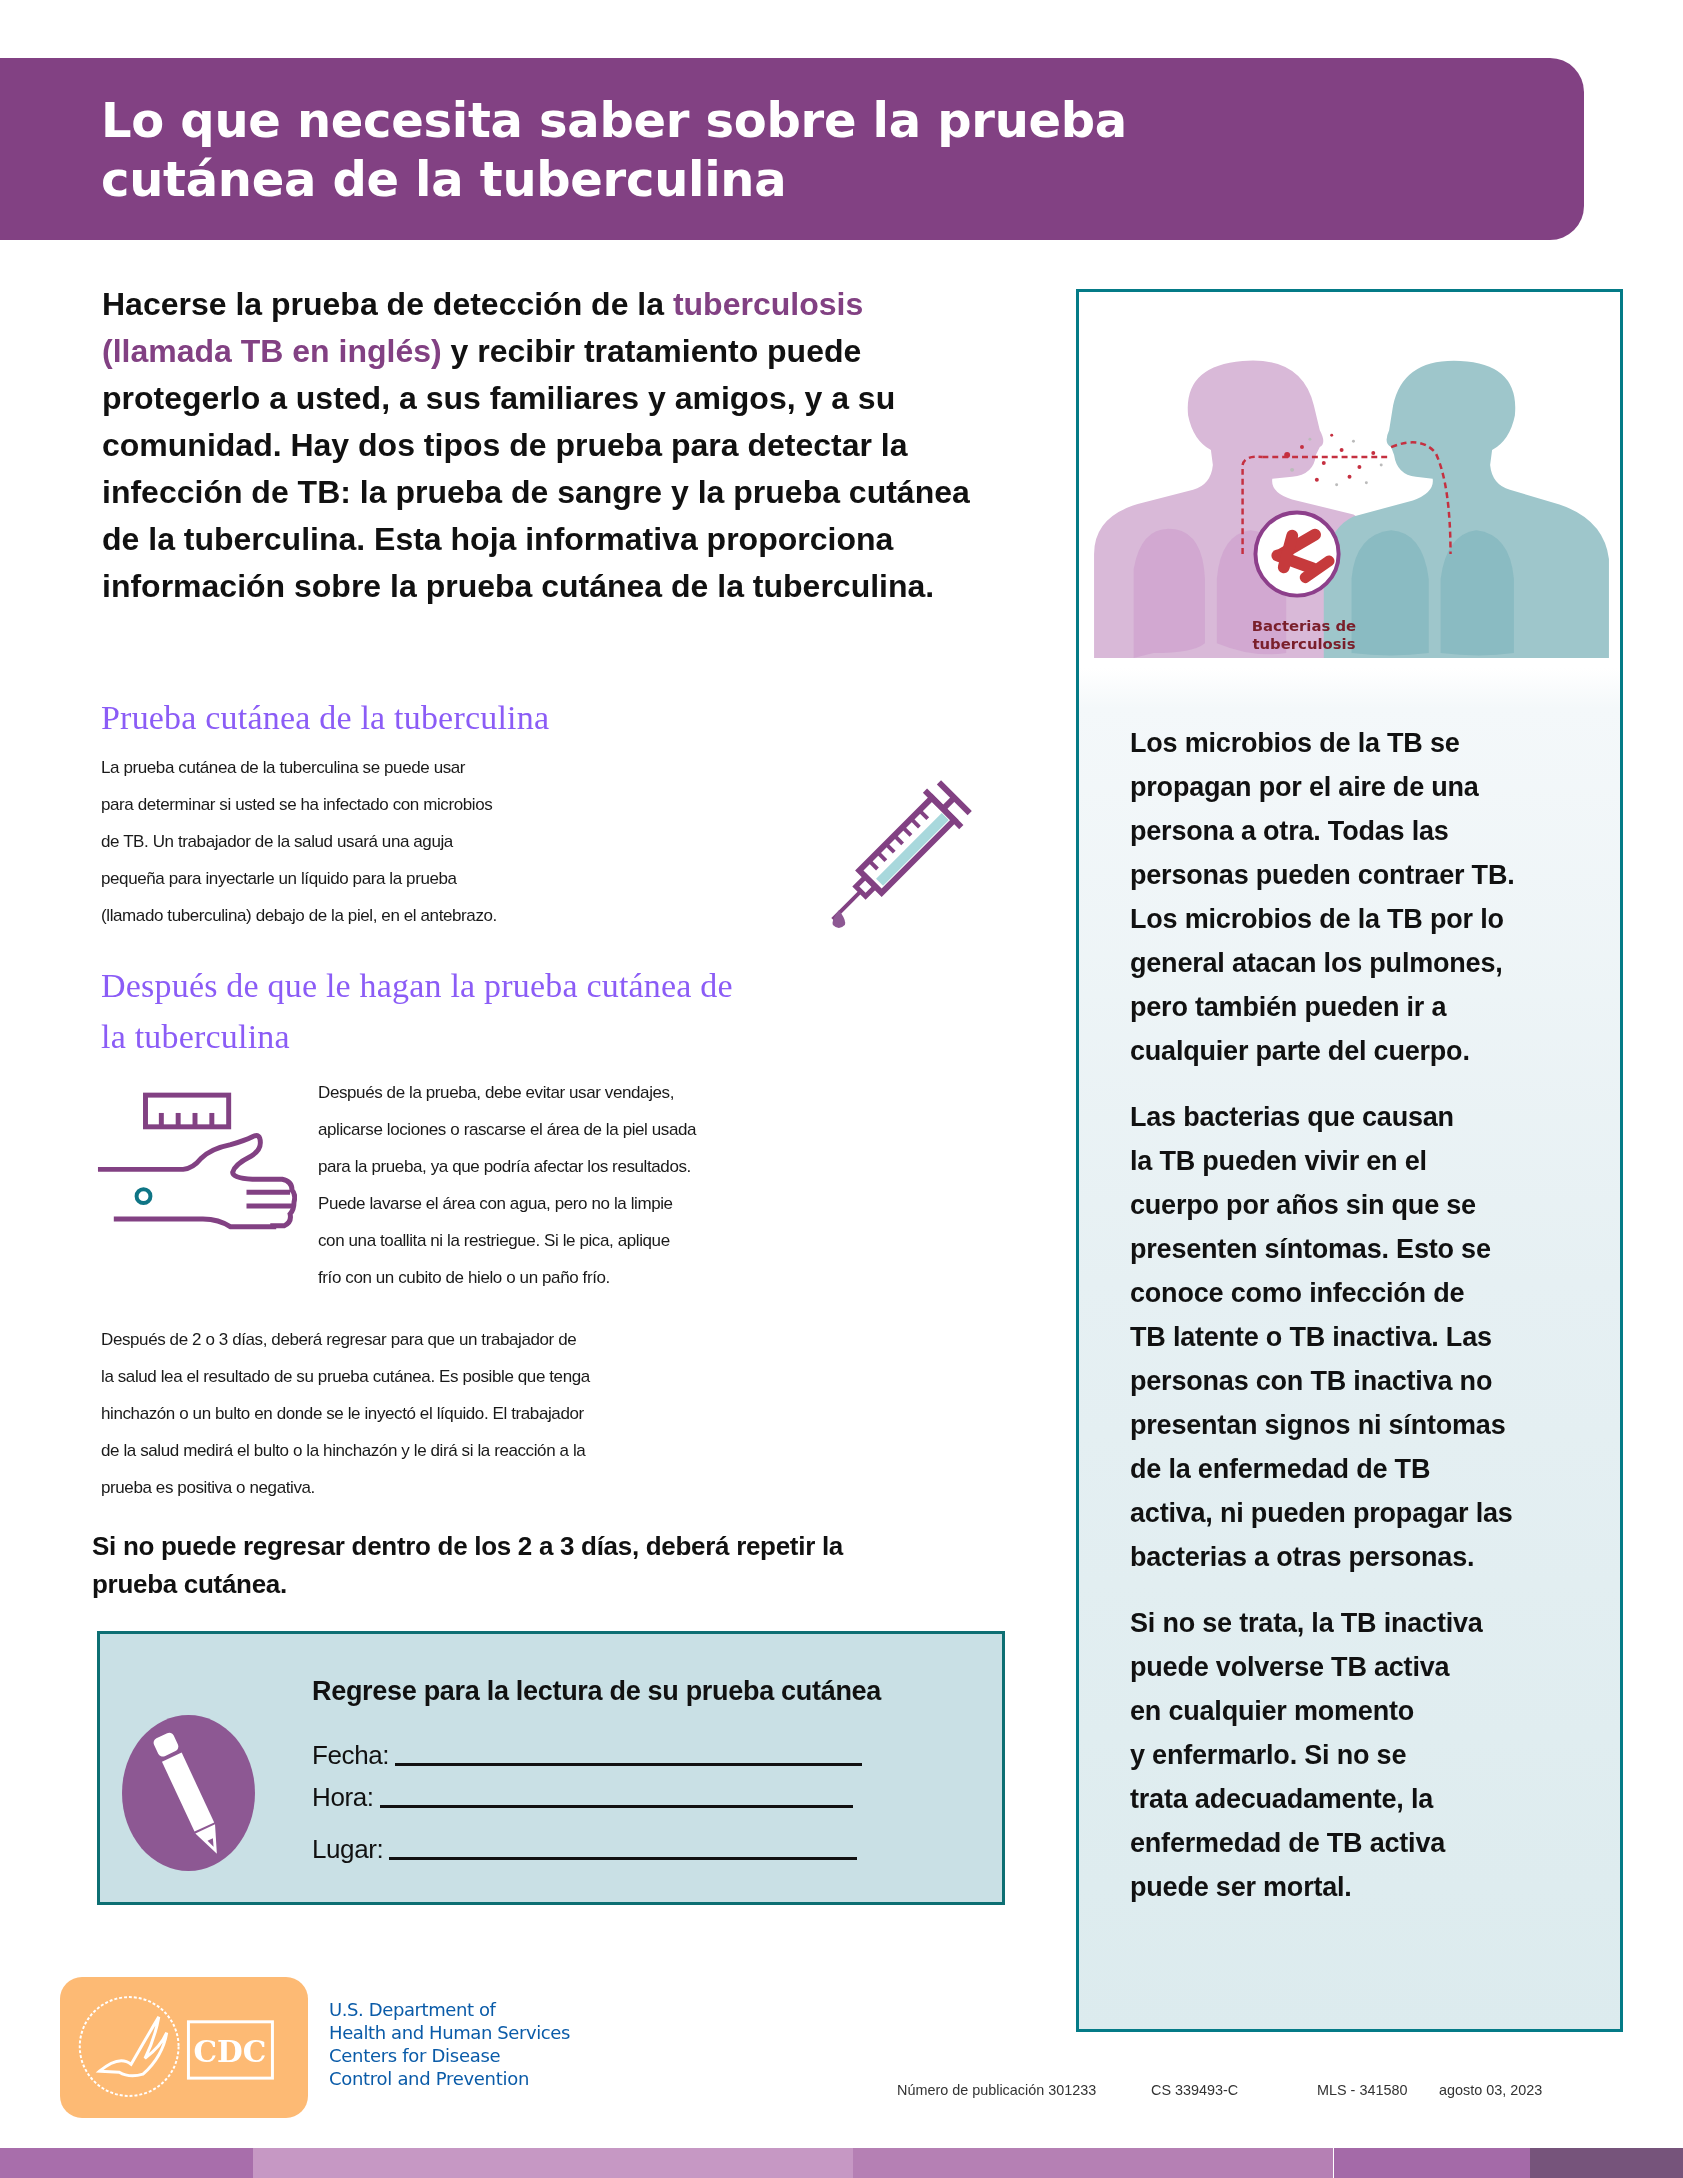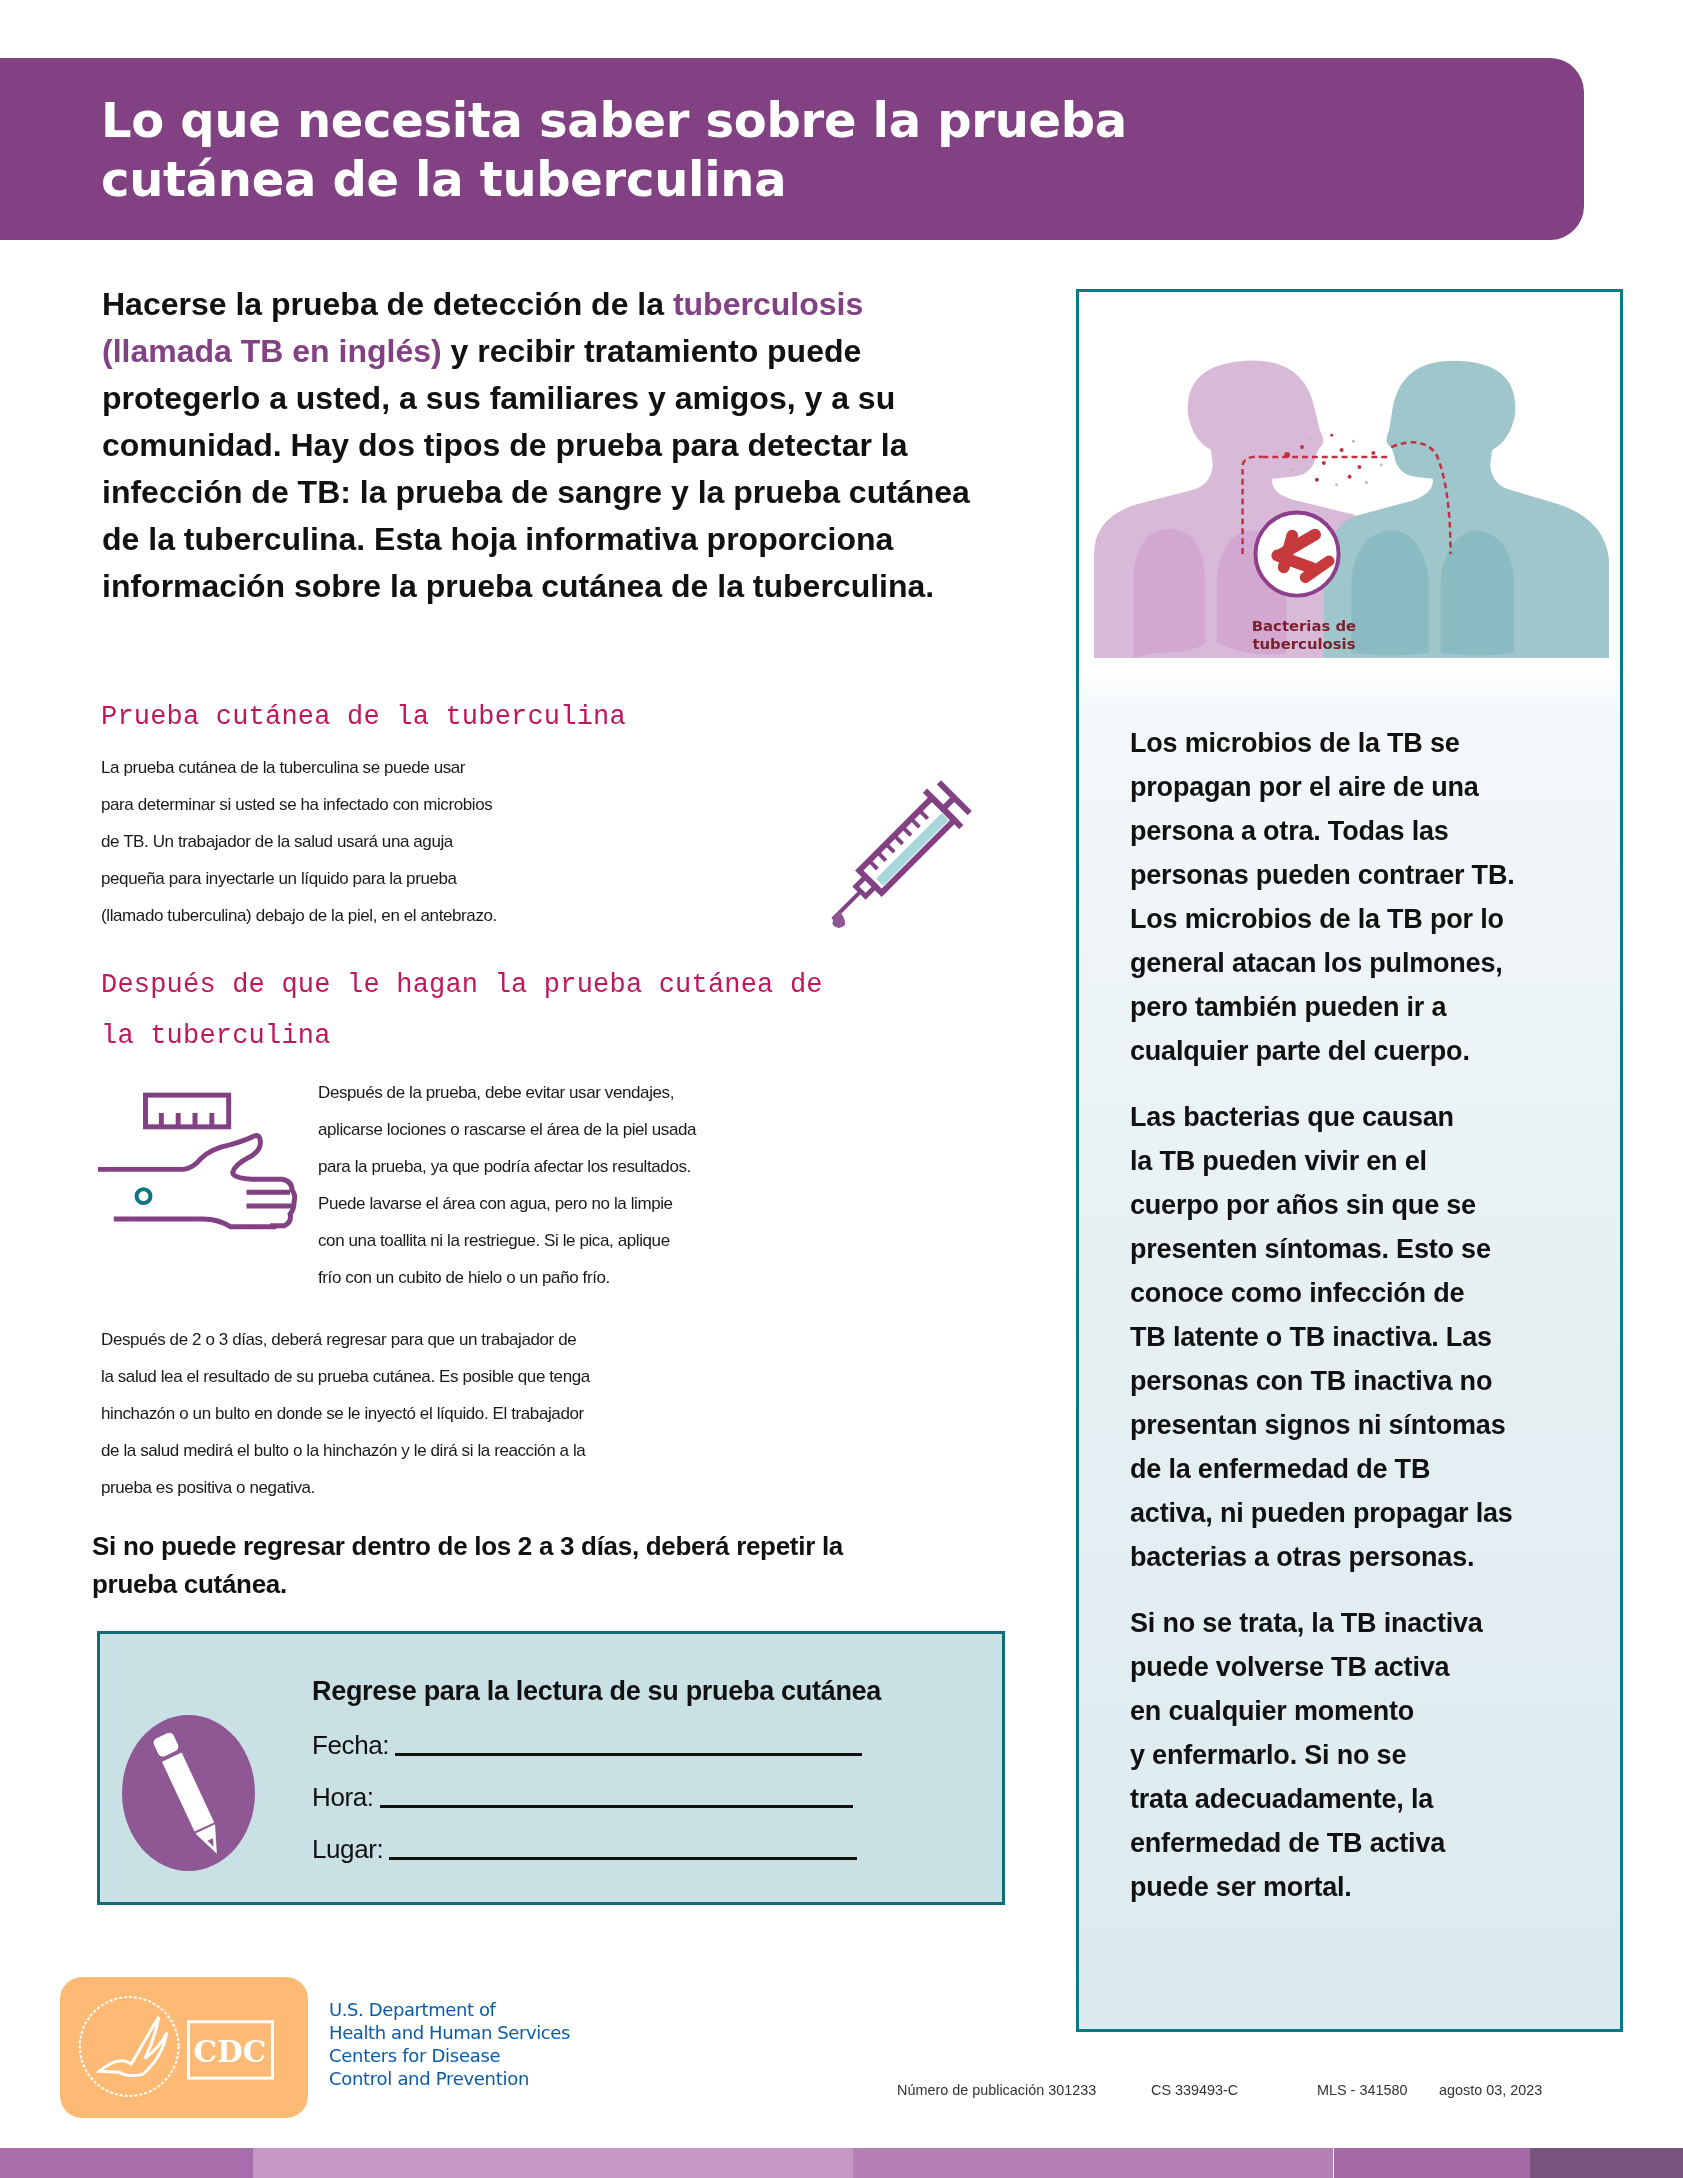--- a/index.html
+++ b/index.html
@@ -18,22 +18,22 @@
 
   .intro {
     position: absolute; left: 102px; top: 281px; width: 891px;
     font-family: "Liberation Sans", sans-serif; font-weight: bold;
     font-size: 32px; line-height: 47px; color: #111;
   }
   .intro .hl { color: #824183; }
 
   .h2 {
     position: absolute; left: 101px; width: 891px;
-    font-family: Liberation Mono, monospace; font-weight: normal;
-    font-size: 27px; line-height: 51px; color: #be185d; letter-spacing: 0.2px;
+    font-family: Liberation Serif, serif; font-weight: normal;
+    font-size: 34px; line-height: 51px; color: #8b5cf6; letter-spacing: 0.2px;
   }
   .body-text {
     position: absolute; font-family: "Liberation Sans", sans-serif;
     font-size: 17px; line-height: 37px; color: #1a1a1a; letter-spacing: -0.4px;
   }
   .bold-note {
     position: absolute; left: 92px; top: 1527px; width: 891px;
     font-family: "Liberation Sans", sans-serif; font-weight: bold;
     font-size: 26px; line-height: 38px; color: #111; letter-spacing: -0.3px;
   }
@@ -167,21 +167,21 @@
     <svg width="133" height="156" viewBox="0 0 134 158">
       <g transform="translate(67,79) rotate(-25)">
         <rect x="-11" y="-64" width="22" height="20" rx="5" fill="#fff"></rect>
         <rect x="-11" y="-40" width="22" height="78" fill="#fff"></rect>
         <path d="M-11 40 L11 40 L0 68 Z" fill="#fff"></path>
         <path d="M-3 52 L3 52 L0 60 Z" fill="#8d5893"></path>
       </g>
     </svg>
   </div>
   <div class="reminder-title">Regrese para la lectura de su prueba cutánea</div>
-  <div class="field" style="top:96px;">
+  <div class="field" style="top:106px;">
     <span>Fecha:</span>
     <span class="line" style="width:467px;"></span>
   </div>
   <div class="field" style="top:148px;">
     <span>Hora:</span>
     <span class="line" style="width:473px;"></span>
   </div>
   <div class="field" style="top:200px;">
     <span>Lugar:</span>
     <span class="line" style="width:468px;"></span>

